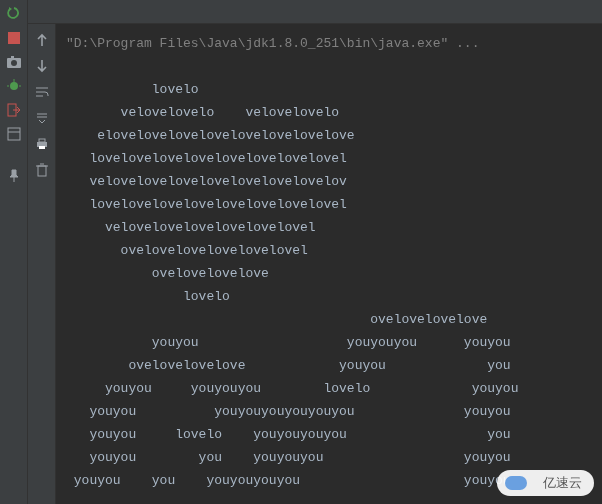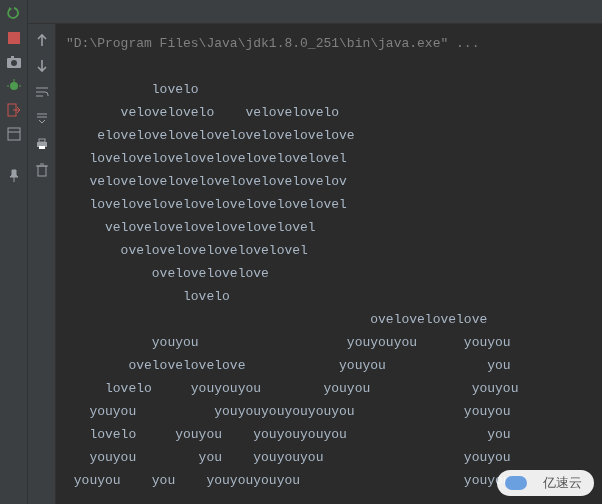--- a/index.html
+++ b/index.html
@@ -214,22 +214,22 @@
 <span>   lovelovelovelovelovelovelovelovel</span>
 <span>   velovelovelovelovelovelovelovelov</span>
 <span>   lovelovelovelovelovelovelovelovel</span>
 <span>     velovelovelovelovelovelovel</span>
 <span>       ovelovelovelovelovelovel</span>
 <span>           ovelovelovelove</span>
 <span>               lovelo</span>
 <span>                                       ovelovelovelove</span>
 <span>           youyou                   youyouyou      youyou</span>
 <span>        ovelovelovelove            youyou             you</span>
-<span>     lovelo     youyouyou        youyou             youyou</span>
+<span>     youyou     youyouyou        lovelo             youyou</span>
 <span>   youyou          youyouyouyouyouyou              youyou</span>
-<span>   lovelo     youyou    youyouyouyou                  you</span>
+<span>   youyou     lovelo    youyouyouyou                  you</span>
 <span>   youyou        you    youyouyou                  youyou</span>
 <span> youyou    you    youyouyouyou                     youyou</span></div>
 
 <div class="watermark">
   <span class="cloud"></span>
   <span>亿速云</span>
 </div>
 
 </body></html>

